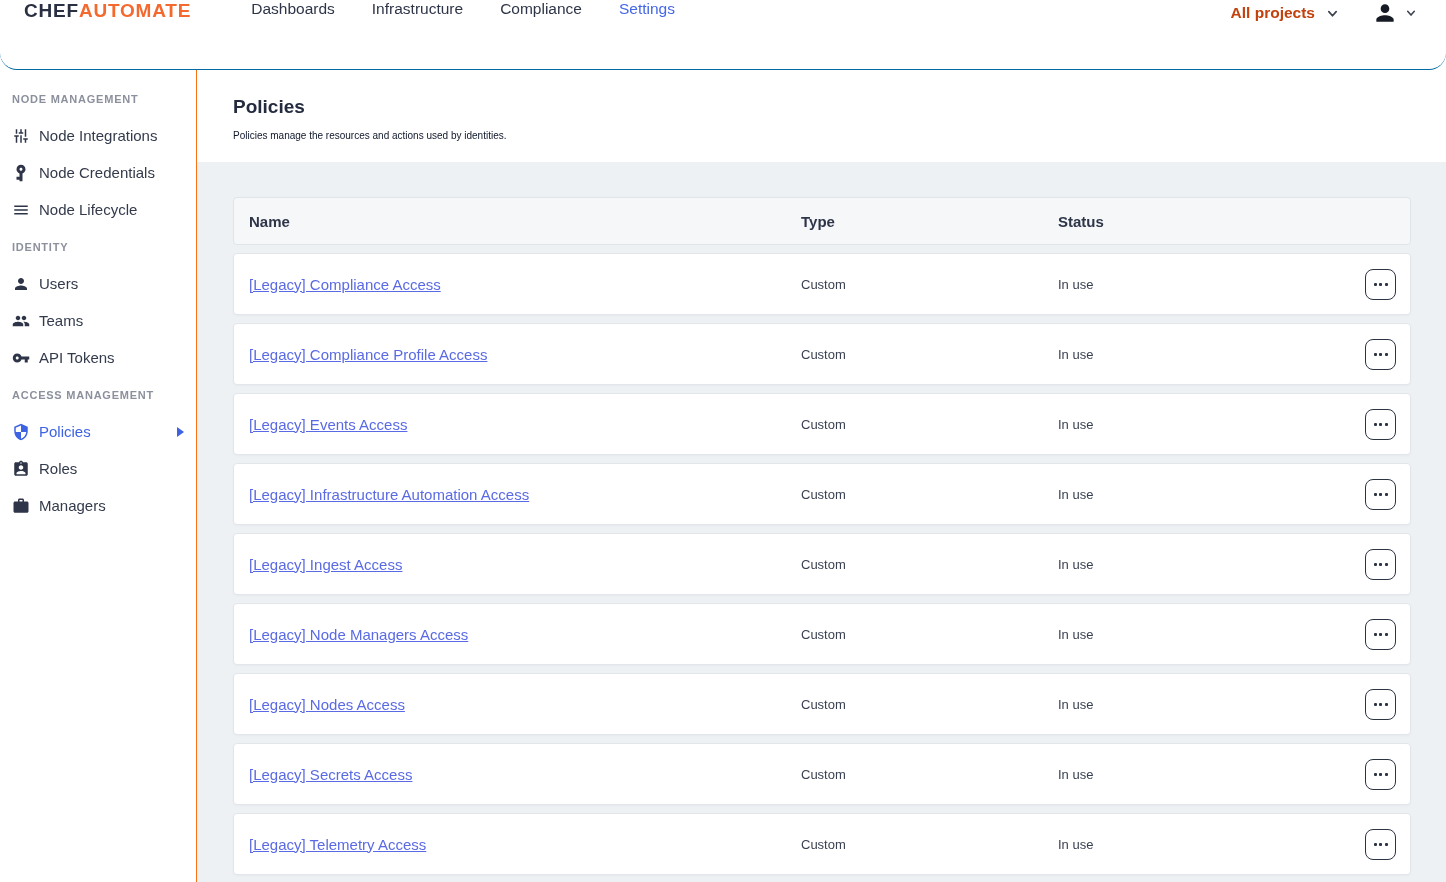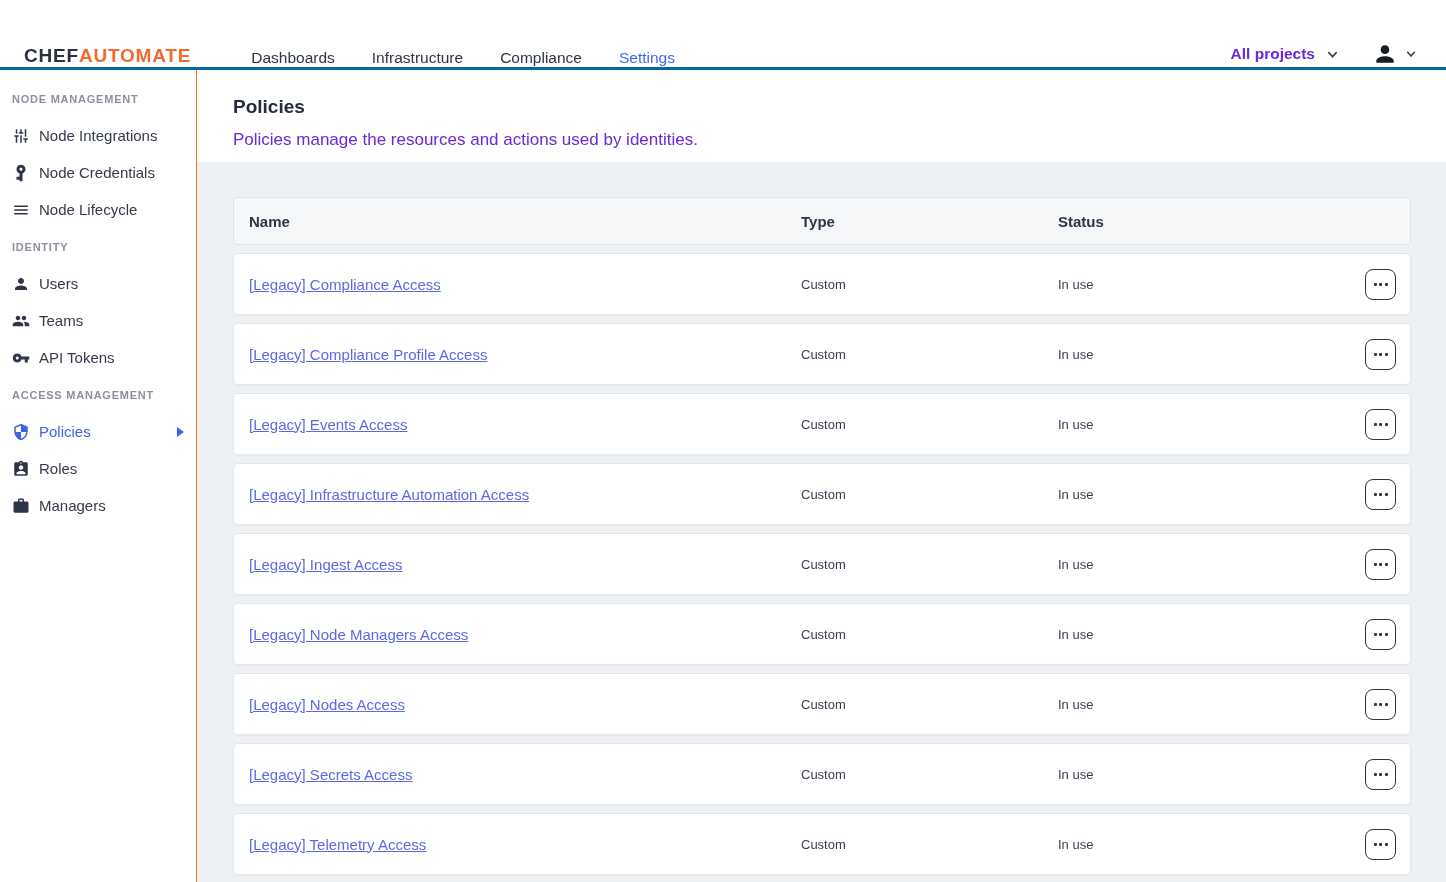--- a/index.html
+++ b/index.html
@@ -1,32 +1,32 @@
 <!DOCTYPE html>
 <html><head>
 <meta charset="utf-8">
 <style>
   * { margin:0; padding:0; box-sizing:border-box; }
   html,body { width:1446px; height:882px; overflow:hidden;
     font-family:"Liberation Sans","DejaVu Sans",sans-serif;
     background:#ffffff; color:#2e3548; }
 
   
-  .topnav { height:70px; display:flex; align-items:flex-end; background:#fff;
-    border-bottom:3px solid #0369a1; padding:0 24px; position:relative; z-index:5; }
+  .topnav { height:70px; display:flex; align-items:flex-start; background:#fff;
+    border-bottom:1px solid #0369a1; padding:0 24px; position:relative; z-index:5;border-radius:17px; }
   .logo { display:flex; align-items:baseline; font-size:19px; font-weight:800;
     letter-spacing:.8px; margin-right:60px; cursor:pointer; }
   .logo .chef { color:#2a3042; }
   .logo .automate { color:#f4692e; }
   .nav-links { display:flex; align-items:center; gap:37px; }
   .nav-link { font-size:15.5px; color:#2e3548; text-decoration:none; cursor:pointer; }
   .nav-link.active { color:#4467e8; }
   .topnav-right { margin-left:auto; display:flex; align-items:center; gap:34px; }
   .projects-dd { display:flex; align-items:center; gap:12px; font-size:15.5px;
-    font-weight:700; color:#6d28d9; cursor:pointer; }
+    font-weight:700; color:#c2410c; cursor:pointer; }
   .chev { width:11px; height:11px; }
   .chev polyline { fill:none; stroke:#3a3f4d; stroke-width:1.8; stroke-linecap:round; stroke-linejoin:round; }
   .user-menu { display:flex; align-items:center; gap:8px; cursor:pointer; margin-right:6px; }
   .avatar-svg { width:26px; height:26px; fill:#161b26; }
 
   
   .shell { display:flex; height:812px; }
   .sidebar { width:197px; background:#fff; border-right:1px solid #f97316; padding-top:10px; flex-shrink:0; }
   .side-section-title { height:37px; display:flex; align-items:center; padding-left:12px;
     font-size:11px; font-weight:700; letter-spacing:.07em; color:#8b909c; }
@@ -35,21 +35,21 @@
   .side-item .sicon { width:18px; height:18px; margin-right:9px; flex-shrink:0; fill:#2e3548; }
   .side-item.active { color:#3d63e4; }
   .side-item.active .sicon { fill:#3d63e4; }
   .side-item .expand-arrow { margin-left:auto; width:0; height:0;
     border-left:7px solid #3d63e4; border-top:5px solid transparent; border-bottom:5px solid transparent; }
 
   
   .main { flex:1; display:flex; flex-direction:column; background:#eef1f4; min-width:0; }
   .page-head { background:#fff; padding:26px 0 0 36px; height:92px; flex-shrink:0; }
   .page-title { font-size:19px; font-weight:700; color:#242b3e; margin-bottom:12px; }
-  .page-subtitle { font-size:17px; color:#6d28d9; }
+  .page-subtitle { font-size:10px; color:#0f172a; }
 
   .table-wrap { padding:35px 35px 0 36px; }
   .thead-card { background:#f5f7f9; border:1px solid #dfe4e9; border-radius:4px;
     height:48px; display:grid; grid-template-columns:552px 257px 1fr auto; align-items:center;
     padding:0 14px 0 15px; margin-bottom:8px; }
   .th { font-size:15px; font-weight:700; color:#2e3548; }
   .rows { display:flex; flex-direction:column; gap:8px; }
   .row-card { background:#fff; border:1px solid #e2e6ea; border-radius:4px; height:62px;
     display:grid; grid-template-columns:552px 257px 1fr auto; align-items:center;
     padding:0 14px 0 15px; box-shadow:0 1px 2px rgba(40,50,70,.04); }

